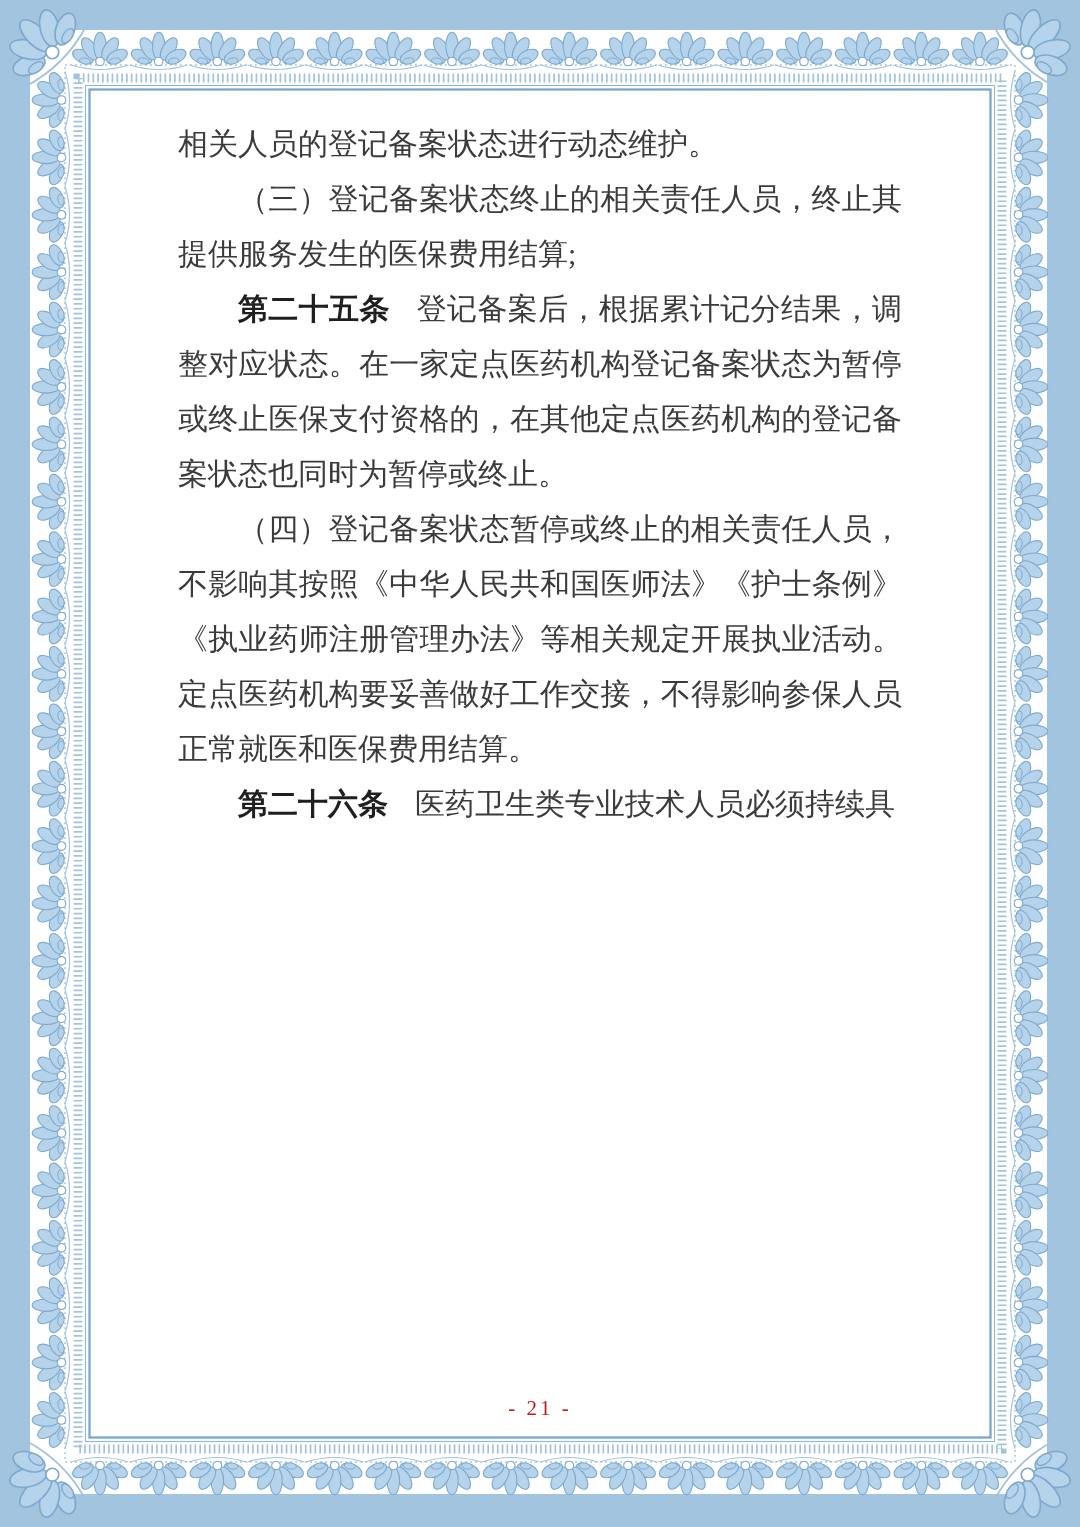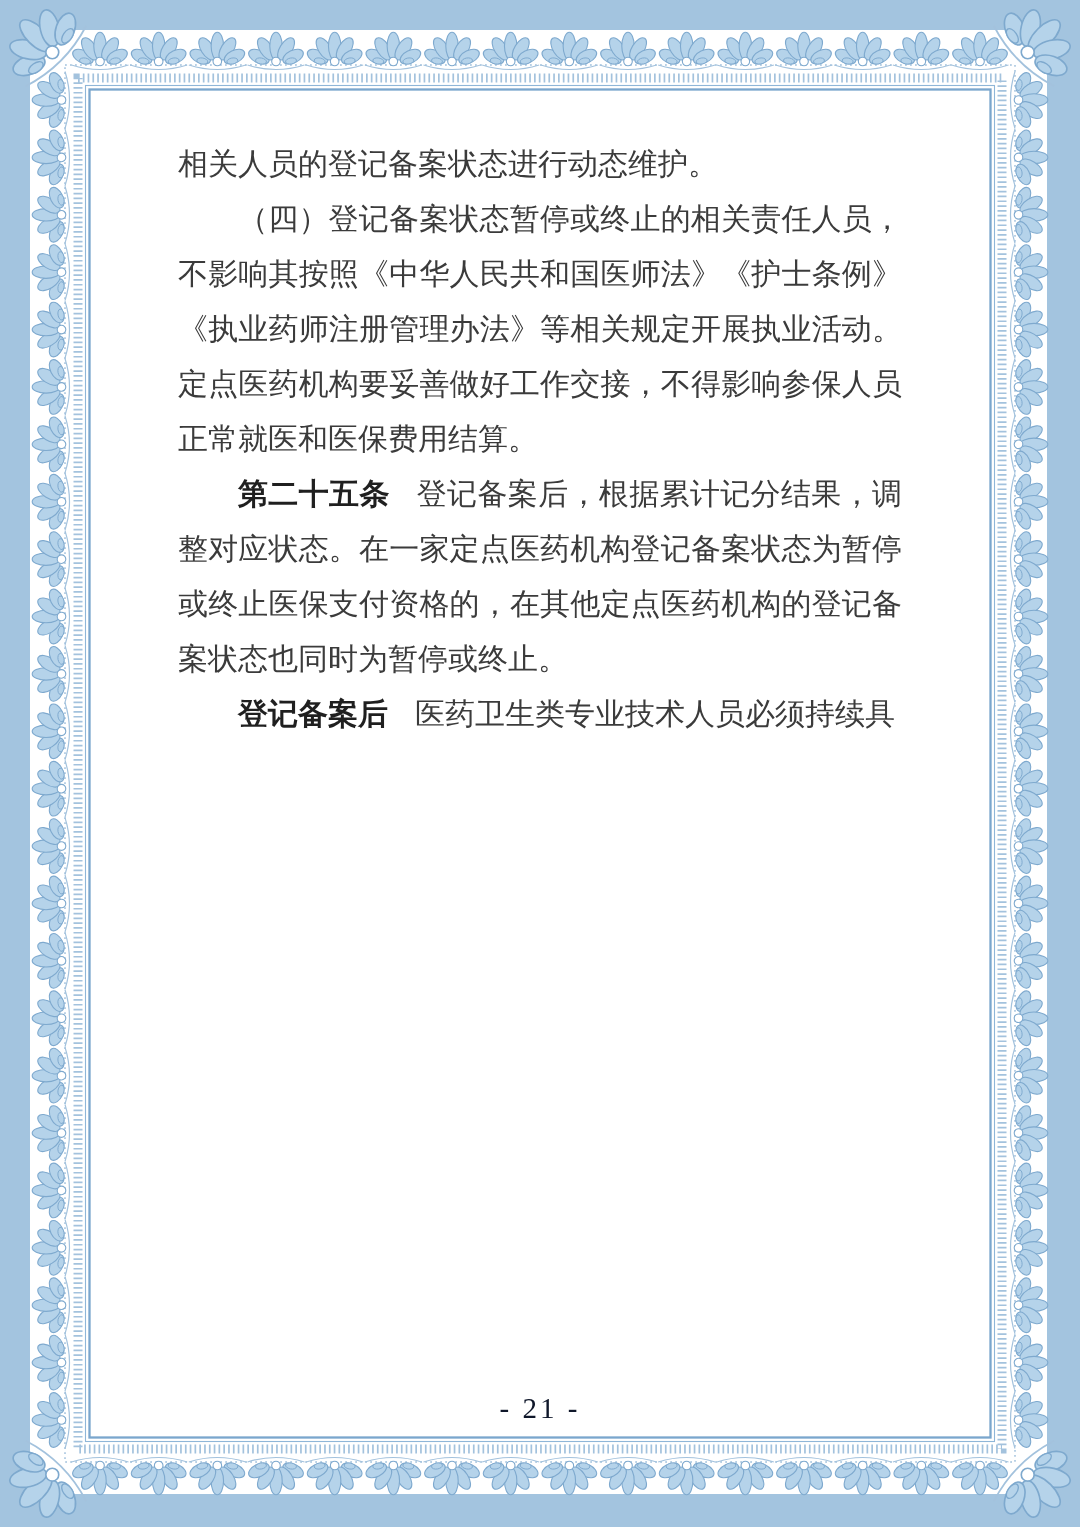--- a/index.html
+++ b/index.html
@@ -4,35 +4,35 @@
 <style>
   html,body{margin:0;padding:0;background:#e9eef3;}
   .page{
     position:relative;width:1080px;height:1527px;overflow:hidden;
     background:#a3c4df;
     font-family:"Liberation Serif","DejaVu Serif",serif;
   }
   #border-art{position:absolute;left:0;top:0;width:1080px;height:1527px;display:block;}
   .content{
     position:absolute;left:92px;top:92px;right:92px;bottom:92px;
-    padding:44px 86px 0 86px;
+    padding:24px 86px 0 86px;
     color:#3b3b3b;
     font-size:30px;line-height:55px;
     text-align:justify;
   }
   .para{margin:0;text-justify:inter-ideograph;}
   .para.indent{text-indent:2em;}
   .lead{
     font-family:"Liberation Sans","DejaVu Sans",sans-serif;
     font-weight:700;color:#1f1f1f;margin-right:.9em;
   }
   .page-number{
     position:absolute;left:0;right:0;bottom:10px;
-    text-align:center;font-size:29px;line-height:34px;
-    letter-spacing:3px;color:#0f172a;text-indent:0;
+    text-align:center;font-size:21px;line-height:34px;
+    letter-spacing:3px;color:#b91c1c;text-indent:0;
   }
 </style>
 </head>
 <body>
 
 <div class="page">
   <svg id="border-art" viewBox="0 0 1080 1527" xmlns="http://www.w3.org/2000/svg">
       <rect x="0" y="0" width="1080" height="1527" fill="#a3c4df"></rect>
       <rect x="30" y="30" width="1017" height="1464" fill="#ffffff"></rect>
       <rect x="65" y="65" width="950" height="1397" fill="none" stroke="#a3c2dd" stroke-width="1.5" stroke-dasharray="1.8 3.2"></rect>
@@ -137,22 +137,23 @@
       <rect x="85.5" y="85.5" width="909" height="1356" fill="none" stroke="#8fb6d8" stroke-width="1.1"></rect>
       <rect x="89.5" y="89.5" width="901" height="1348" fill="none" stroke="#7aa6cd" stroke-width="2.3"></rect>
     </svg>
   <div class="content">
     <div id="paragraphs">
   <p class="para"><span class="para-text">相关人员的登记备案状态进行动态维护。</span></p>
 
 
 
 
+  <p class="para indent"><span class="para-text">（三）登记备案状态终止的相关责任人员，终止其提供服务发生的医保费用结算;</span></p>
+
+  <p class="para indent"><b class="lead">第二十五条</b><span class="para-text">登记备案后，根据累计记分结果，调整对应状态。在一家定点医药机构登记备案状态为暂停或终止医保支付资格的，在其他定点医药机构的登记备案状态也同时为暂停或终止。</span></p>
 
   <p class="para indent"><span class="para-text">（四）登记备案状态暂停或终止的相关责任人员，不影响其按照《中华人民共和国医师法》《护士条例》《执业药师注册管理办法》等相关规定开展执业活动。定点医药机构要妥善做好工作交接，不得影响参保人员正常就医和医保费用结算。</span></p>
 
-  <p class="para indent"><b class="lead">第二十五条</b><span class="para-text">登记备案后，根据累计记分结果，调整对应状态。在一家定点医药机构登记备案状态为暂停或终止医保支付资格的，在其他定点医药机构的登记备案状态也同时为暂停或终止。</span></p>
-
-  <p class="para indent"><b class="lead">登记备案后</b><span class="para-text">医药卫生类专业技术人员必须持续具</span></p>
+  <p class="para indent"><b class="lead">第二十六条</b><span class="para-text">医药卫生类专业技术人员必须持续具</span></p>
 </div>
     <div class="page-number">- 21 -</div>
   </div>
 </div>
 
 </body></html>

